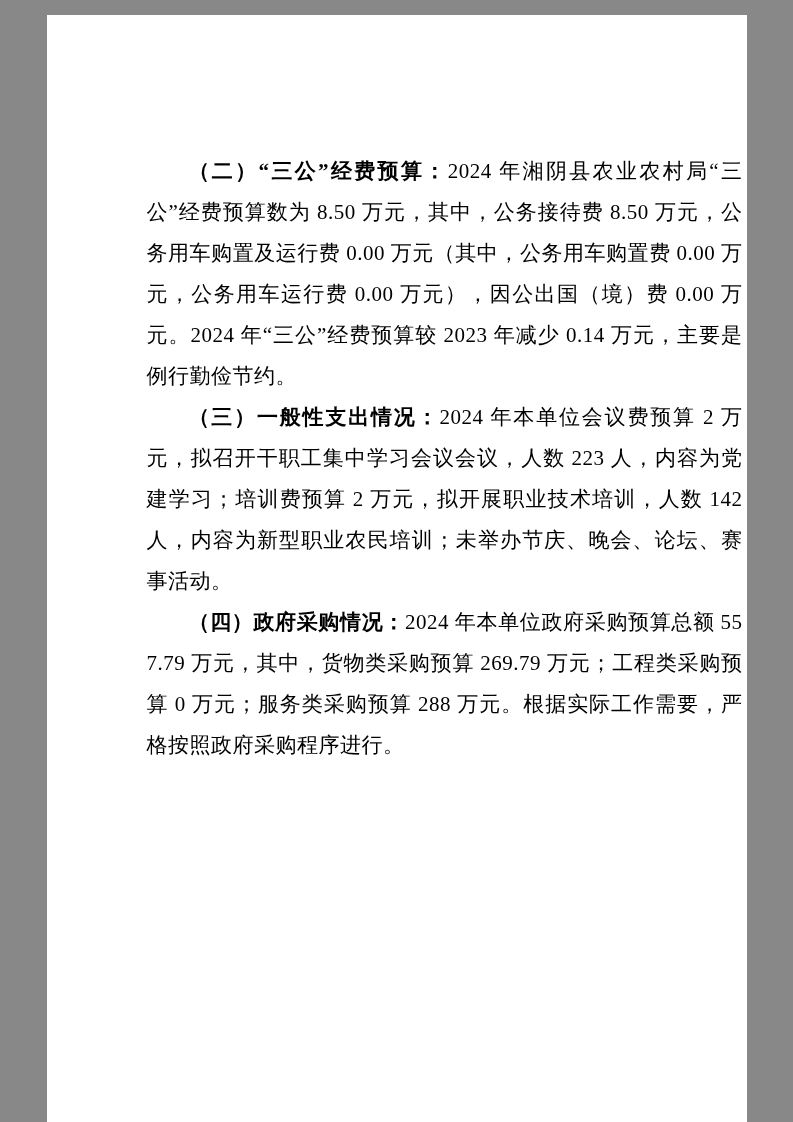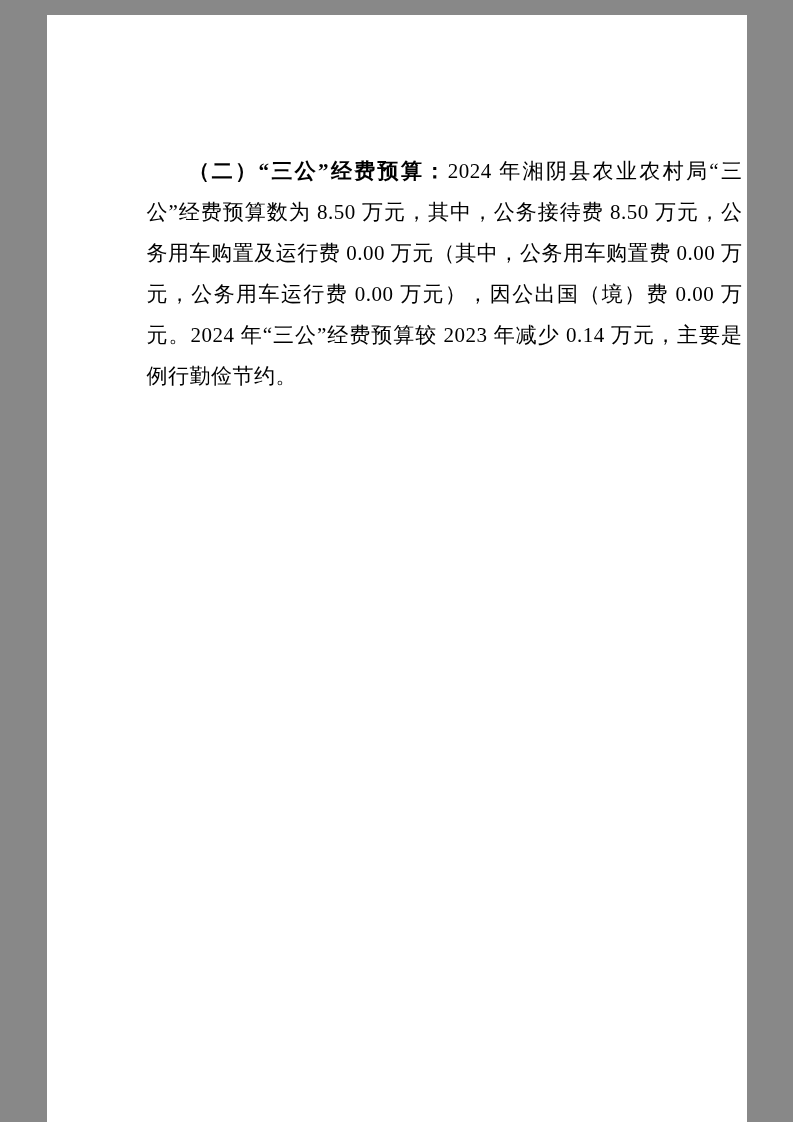--- a/index.html
+++ b/index.html
@@ -37,17 +37,19 @@
   }
 </style>
 </head>
 <body>
 
 <div class="page">
   <div class="content">
 
     <p class="para"><span class="lead">（二）“三公”经费预算：</span><span>2024 年湘阴县农业农村局“三公”经费预算数为 8.50 万元，其中，公务接待费 8.50 万元，公务用车购置及运行费 0.00 万元（其中，公务用车购置费 0.00 万元，公务用车运行费 0.00 万元），因公出国（境）费 0.00 万元。2024 年“三公”经费预算较 2023 年减少 0.14 万元，主要是例行勤俭节约。</span></p>
 
+    <p class="para"><span class="lead">（三）一般性支出情况：</span><span>2024 年本单位会议费预算 2 万元，拟召开干职工集中学习会议会议，人数 223 人，内容为党建学习；培训费预算 2 万元，拟开展职业技术培训，人数 142 人，内容为新型职业农民培训；未举办节庆、晚会、论坛、赛事活动。</span></p>
 
+    <p class="para"><span class="lead">（四）政府采购情况：</span><span>2024 年本单位政府采购预算总额 557.79 万元，其中，货物类采购预算 269.79 万元；工程类采购预算 0 万元；服务类采购预算 288 万元。根据实际工作需要，严格按照政府采购程序进行。</span></p>
 
 
   </div>
 </div>
 
 </body></html>

